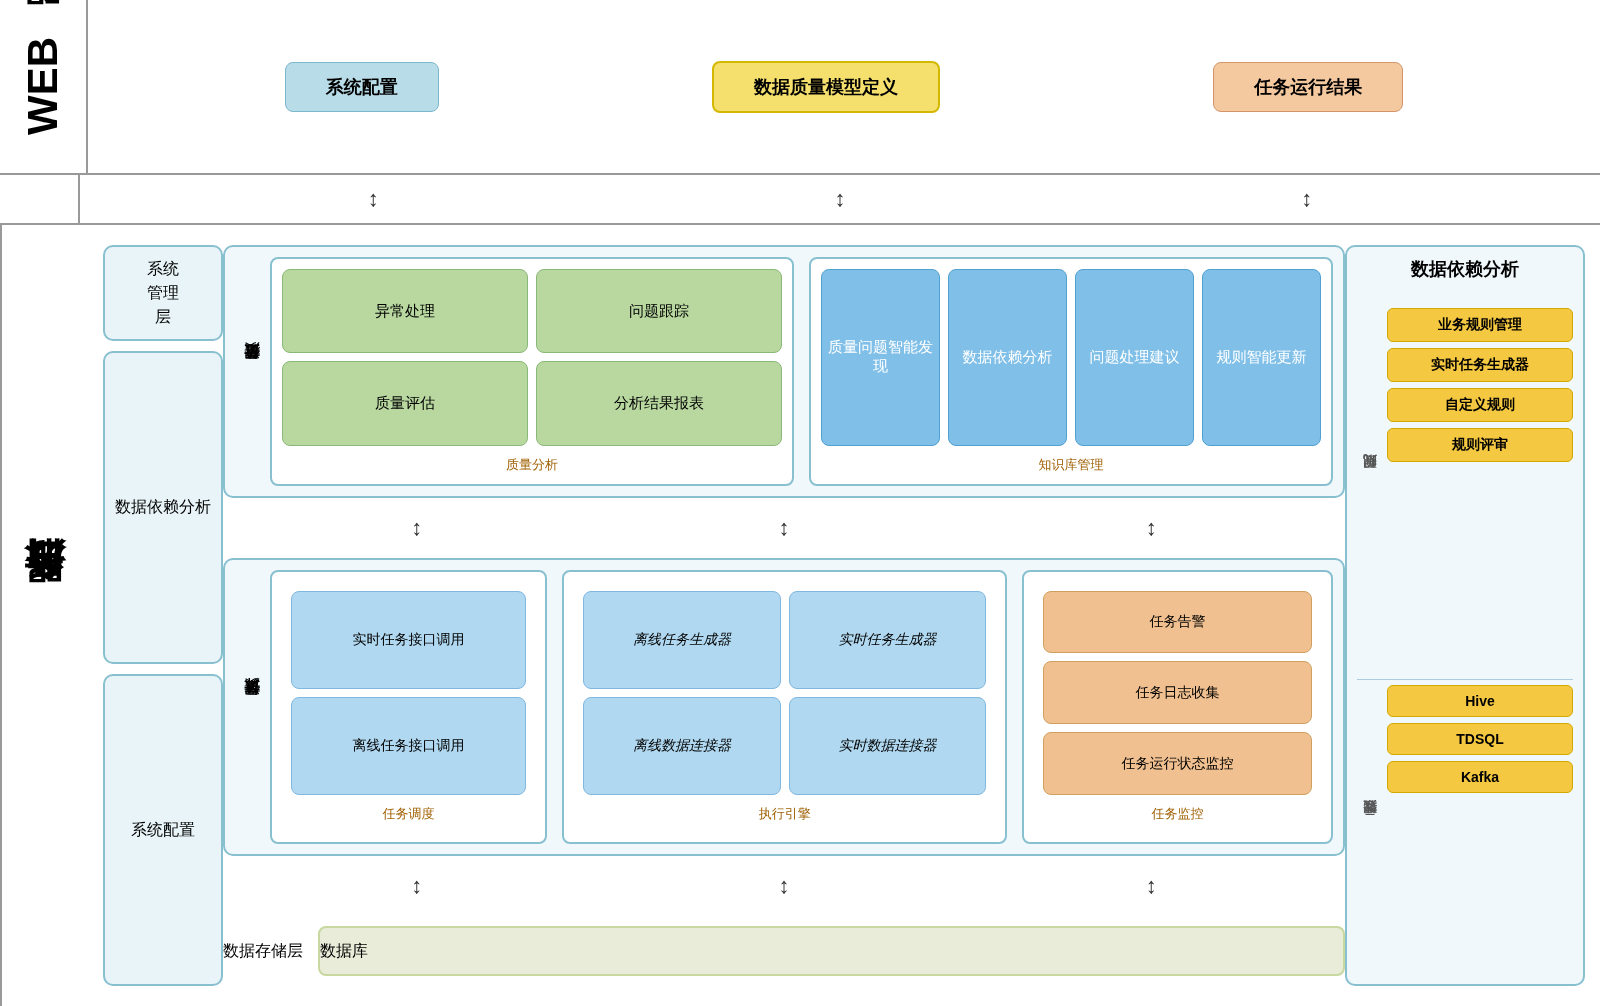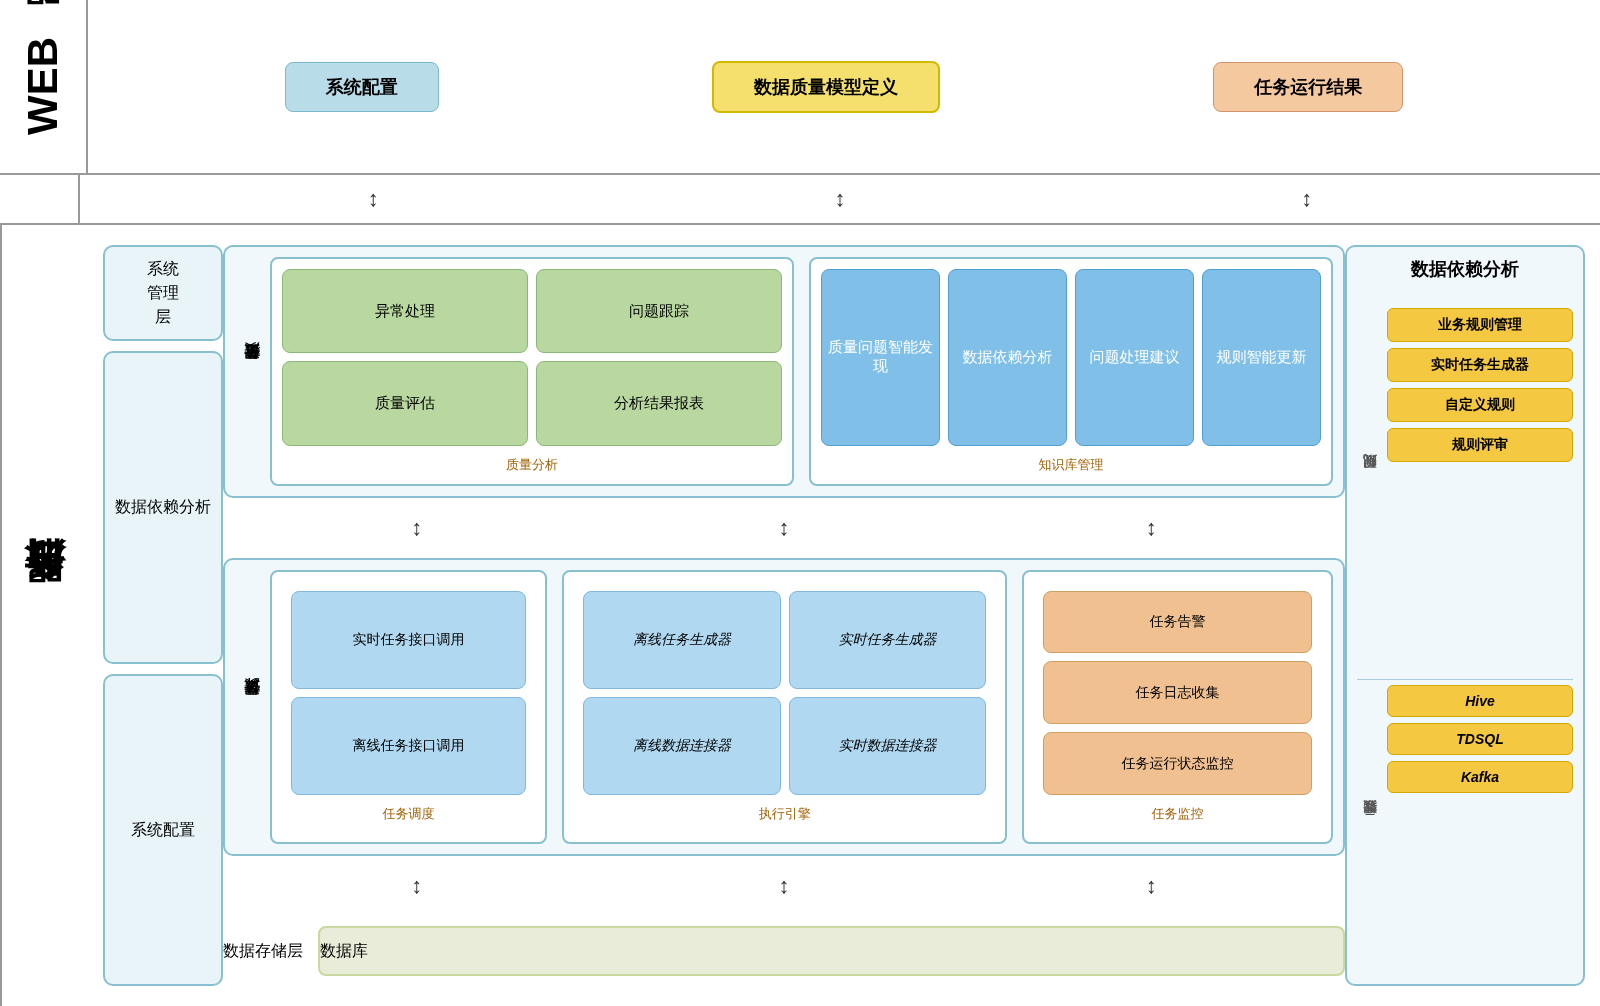--- a/index.html
+++ b/index.html
@@ -411,21 +411,20 @@
       font-size: 14px;
       font-weight: bold;
       text-align: center;
     }
 
     .dq-meta-list {
       flex: 1;
       display: flex;
       flex-direction: column;
       gap: 6px;
-      font-style: italic;
     }
 
     .dq-meta-item {
       background: #f5c842;
       border: 1.5px solid #d4a800;
       border-radius: 6px;
       padding: 7px 10px;
       font-size: 14px;
       font-weight: bold;
       text-align: center;

